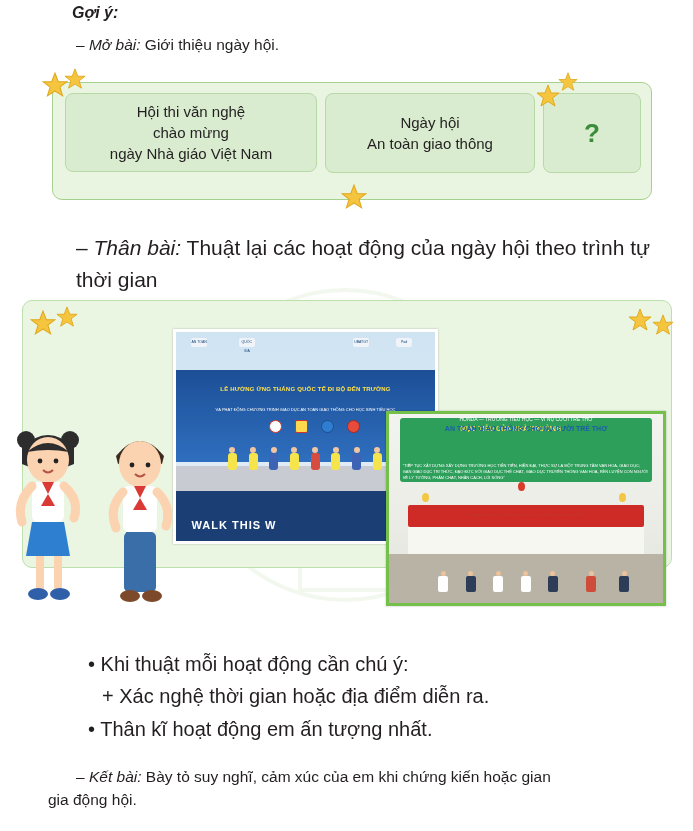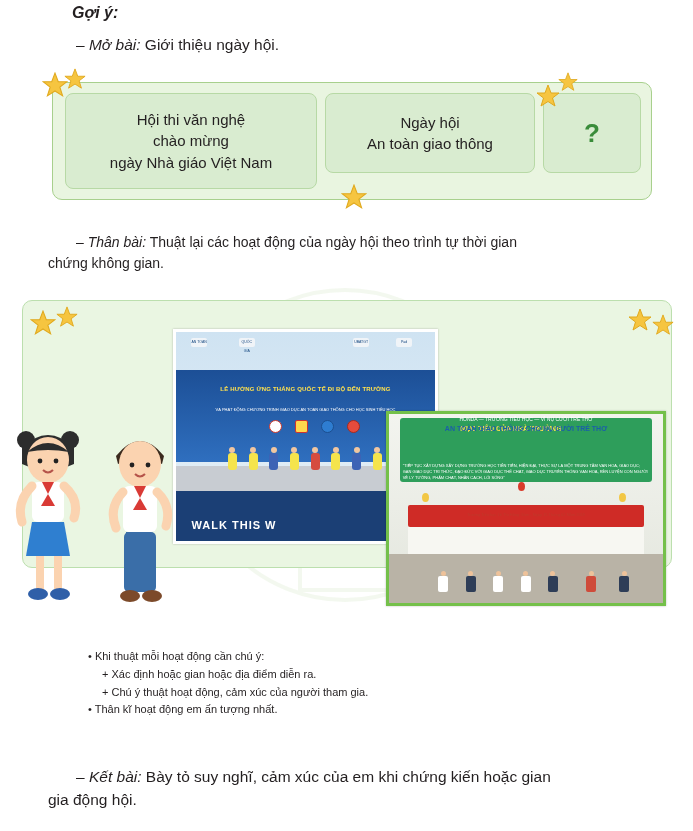--- a/index.html
+++ b/index.html
@@ -50,31 +50,31 @@
     position: absolute;
     background: #d9ecd0;
     border: 1px solid #b7d9a5;
     border-radius: 8px;
     display: flex; align-items: center; justify-content: center;
     text-align: center;
     font-size: 15px;
     line-height: 1.42;
     padding: 4px 8px;
   }
-  .card1 { left: 12px; top: 10px; width: 252px; height: 96px; }
+  .card1 { left: 12px; top: 10px; width: 252px; height: 79px; }
   .card2 { left: 272px; top: 10px; width: 210px; height: 80px; }
   .card3 { left: 490px; top: 10px; width: 98px; height: 80px; font-size: 26px; font-weight: bold; color: #3a8c3a;}
 
   
   .star { position: absolute; pointer-events: none; }
 
   .line-thanbai {
     position: absolute; left: 76px; top: 232px;
     width: 600px;
-    font-size: 14px; line-height: 1.5;
+    font-size: 21px; line-height: 1.5;
   }
   .line-thanbai i { font-style: italic; }
   .line-thanbai .cont { margin-left: -28px; display:block; }
 
   
   .photobox {
     position: absolute;
     left: 22px; top: 300px;
     width: 650px; height: 268px;
     background: #eaf6e2;
@@ -145,21 +145,21 @@
   .pb-p .b { width:10px;height:16px;background:#ffffff;border-radius:2px;}
   .pb-p.dark .b { background:#2e3d57; }
   .pb-p.red .b { background:#cf4b3a; }
   .lantern { position:absolute; width:7px; height:9px; background:#d93b2b; border-radius:50%; }
 
   
   .charGirl, .charBoy { position: absolute; }
 
   
   .bullets { position: absolute; left: 88px; top: 648px; width: 580px; }
-  .bullets div { font-size: 11px; line-height: 1.62; }
+  .bullets div { font-size: 20px; line-height: 1.62; }
   .b-indent { padding-left: 14px; }
 
   .line-ketbai {
     position: absolute; left: 76px; top: 765px; width: 600px;
     font-size: 15.5px; line-height: 1.5;
   }
   .line-ketbai i { }
   .line-ketbai .cont { margin-left: -28px; display:block; }
 </style>
 </head>
@@ -372,22 +372,21 @@
     <rect x="26" y="112" width="32" height="60" rx="5" fill="#3a6ea8"></rect>
     <rect x="28" y="112" width="12" height="60" fill="#3a6ea8"></rect>
     <ellipse cx="32" cy="176" rx="10" ry="6" fill="#7c4a2a"></ellipse>
     <ellipse cx="54" cy="176" rx="10" ry="6" fill="#7c4a2a"></ellipse>
     <path d="M25 72 Q10 88 18 108" stroke="#fbd3b0" stroke-width="9" fill="none" stroke-linecap="round"></path>
     <path d="M59 72 Q74 86 68 106" stroke="#fbd3b0" stroke-width="9" fill="none" stroke-linecap="round"></path>
   </svg>
 
   <div class="bullets">
     <div>• Khi thuật mỗi hoạt động cần chú ý:</div>
-    <div class="b-indent">+ Xác định hoặc gian hoặc địa điểm diễn ra.</div>
-    <div class="b-indent">+ Chú ý thuật hoạt động, cảm xúc của người tham gia.</div>
+    <div class="b-indent">+ Xác nghệ thời gian hoặc địa điểm diễn ra.</div>
     <div>• Thân kĩ hoạt động em ấn tượng nhất.</div>
   </div>
 
   <div class="line-ketbai">
     <span>–</span>
     <i>Kết bài:</i><span> Bày tỏ suy nghĩ, cảm xúc của em khi chứng kiến hoặc gian</span>
     <span class="cont">gia động hội.</span>
   </div>
 
 </div>

